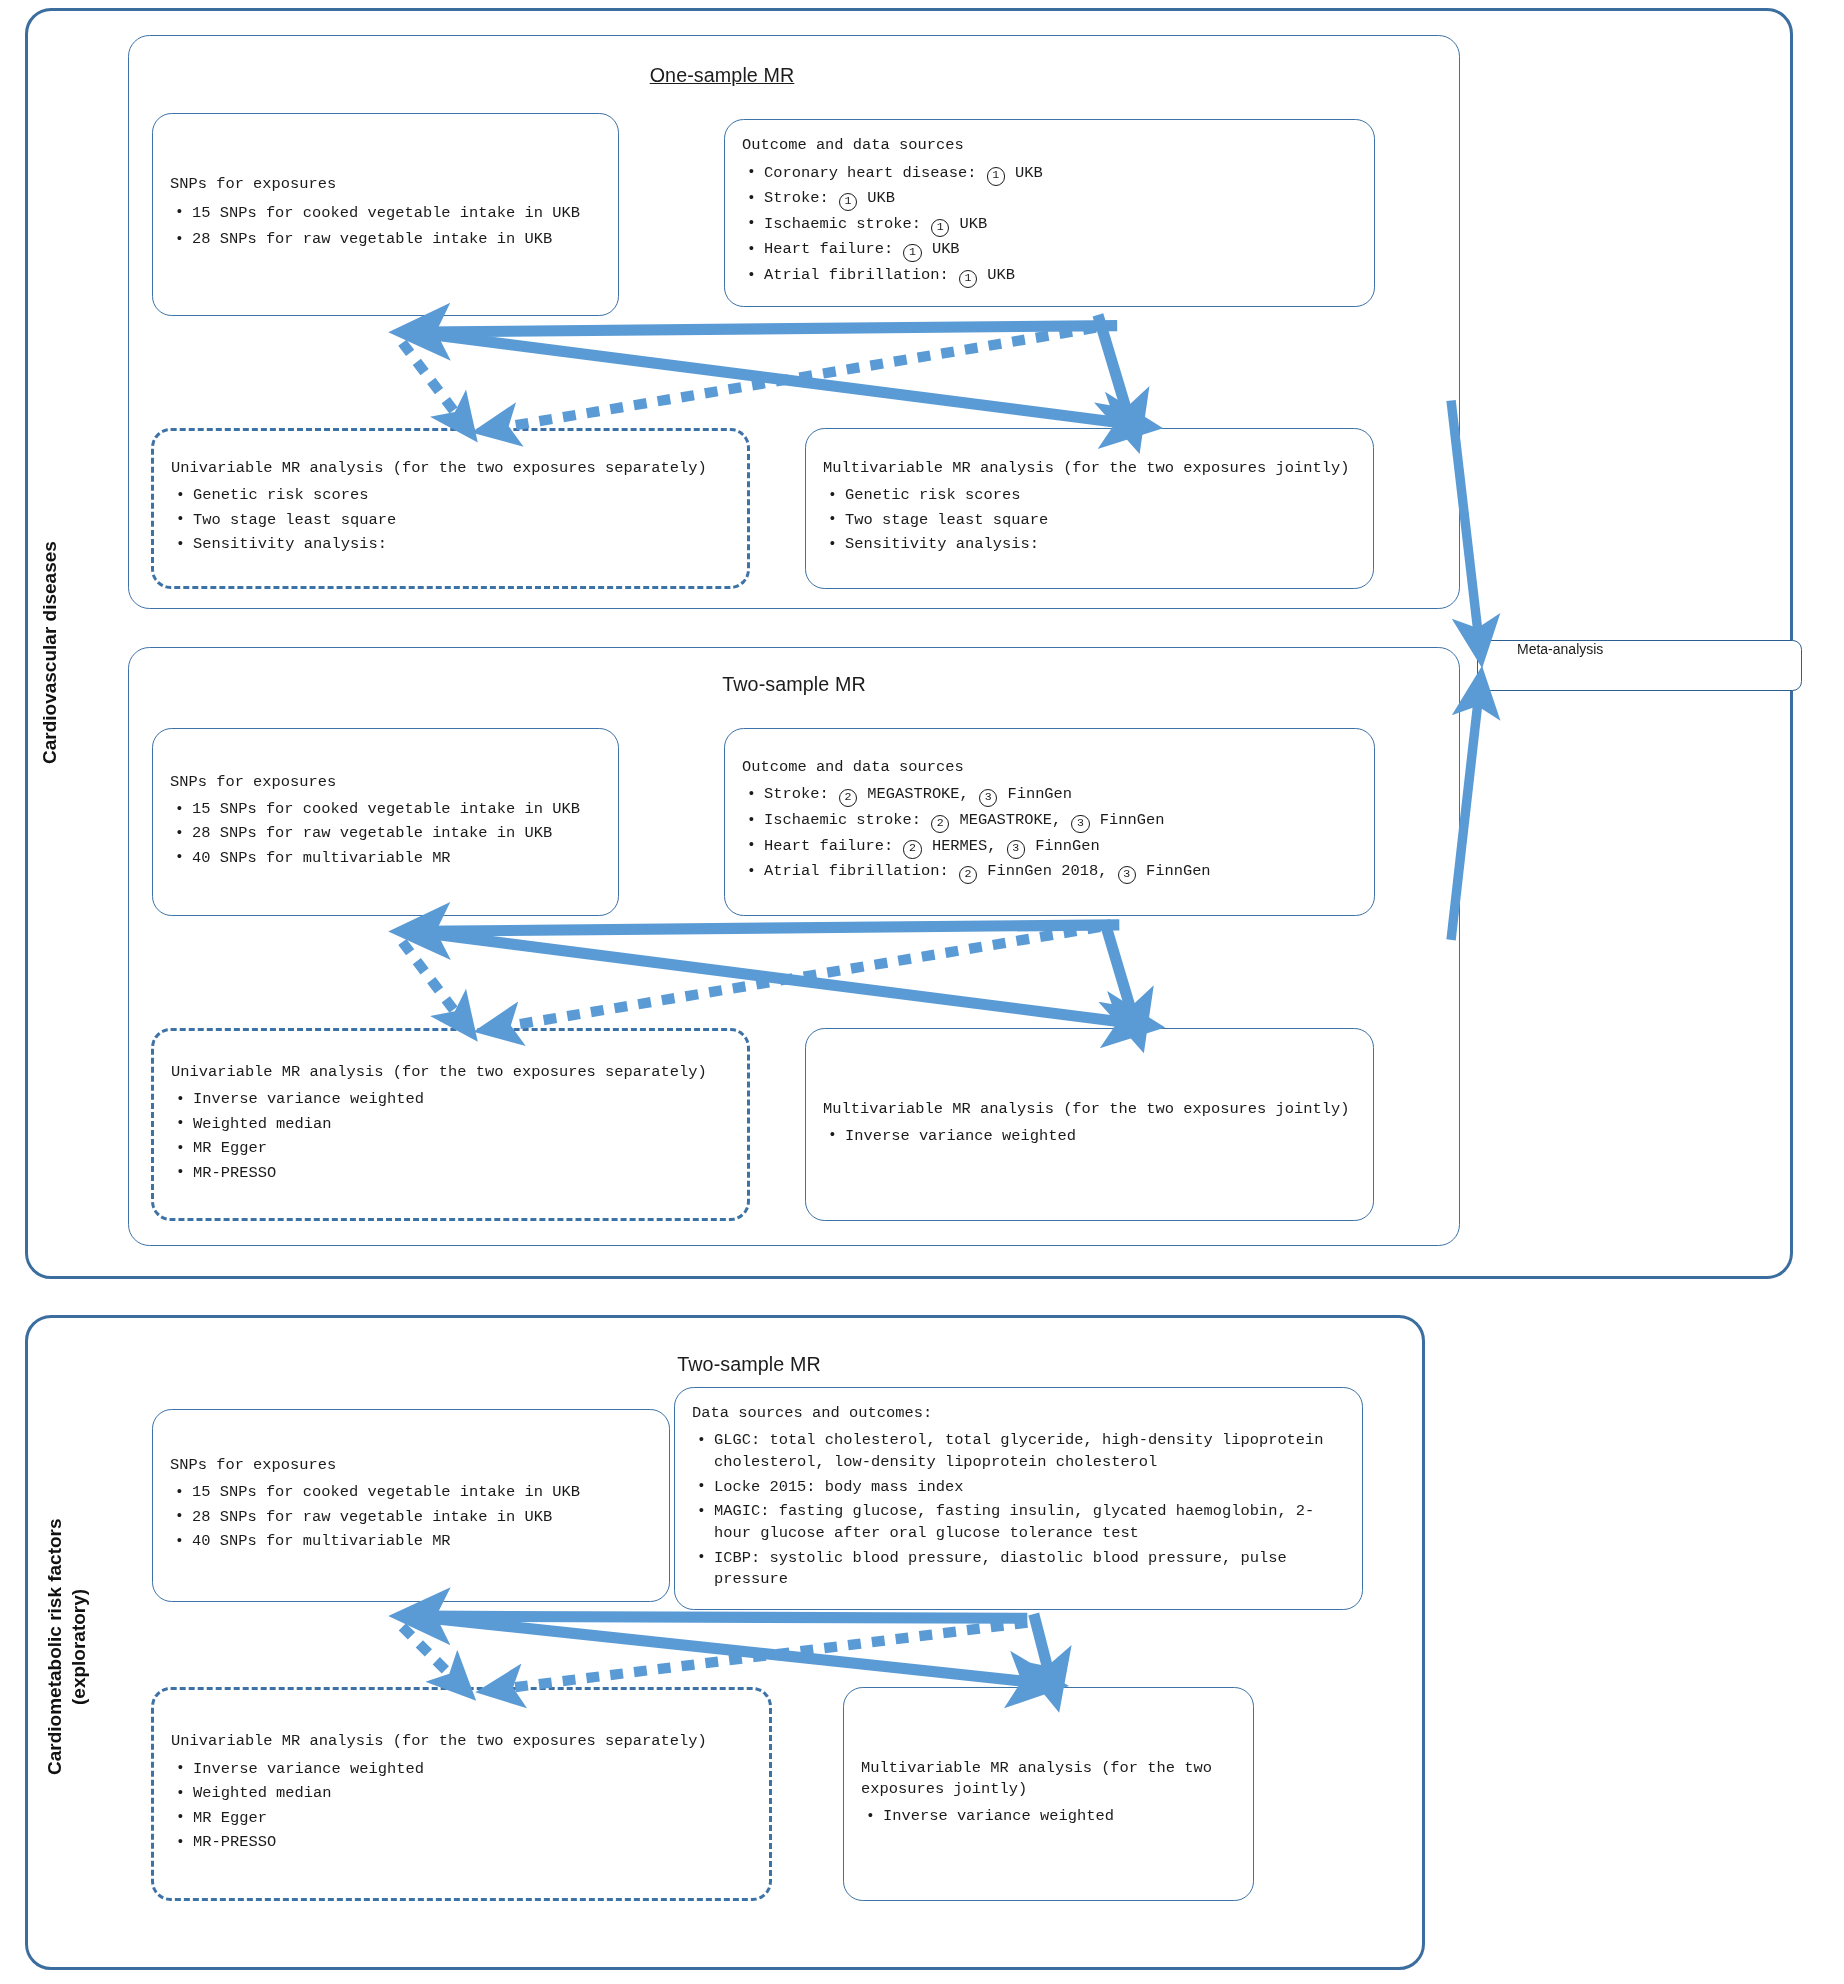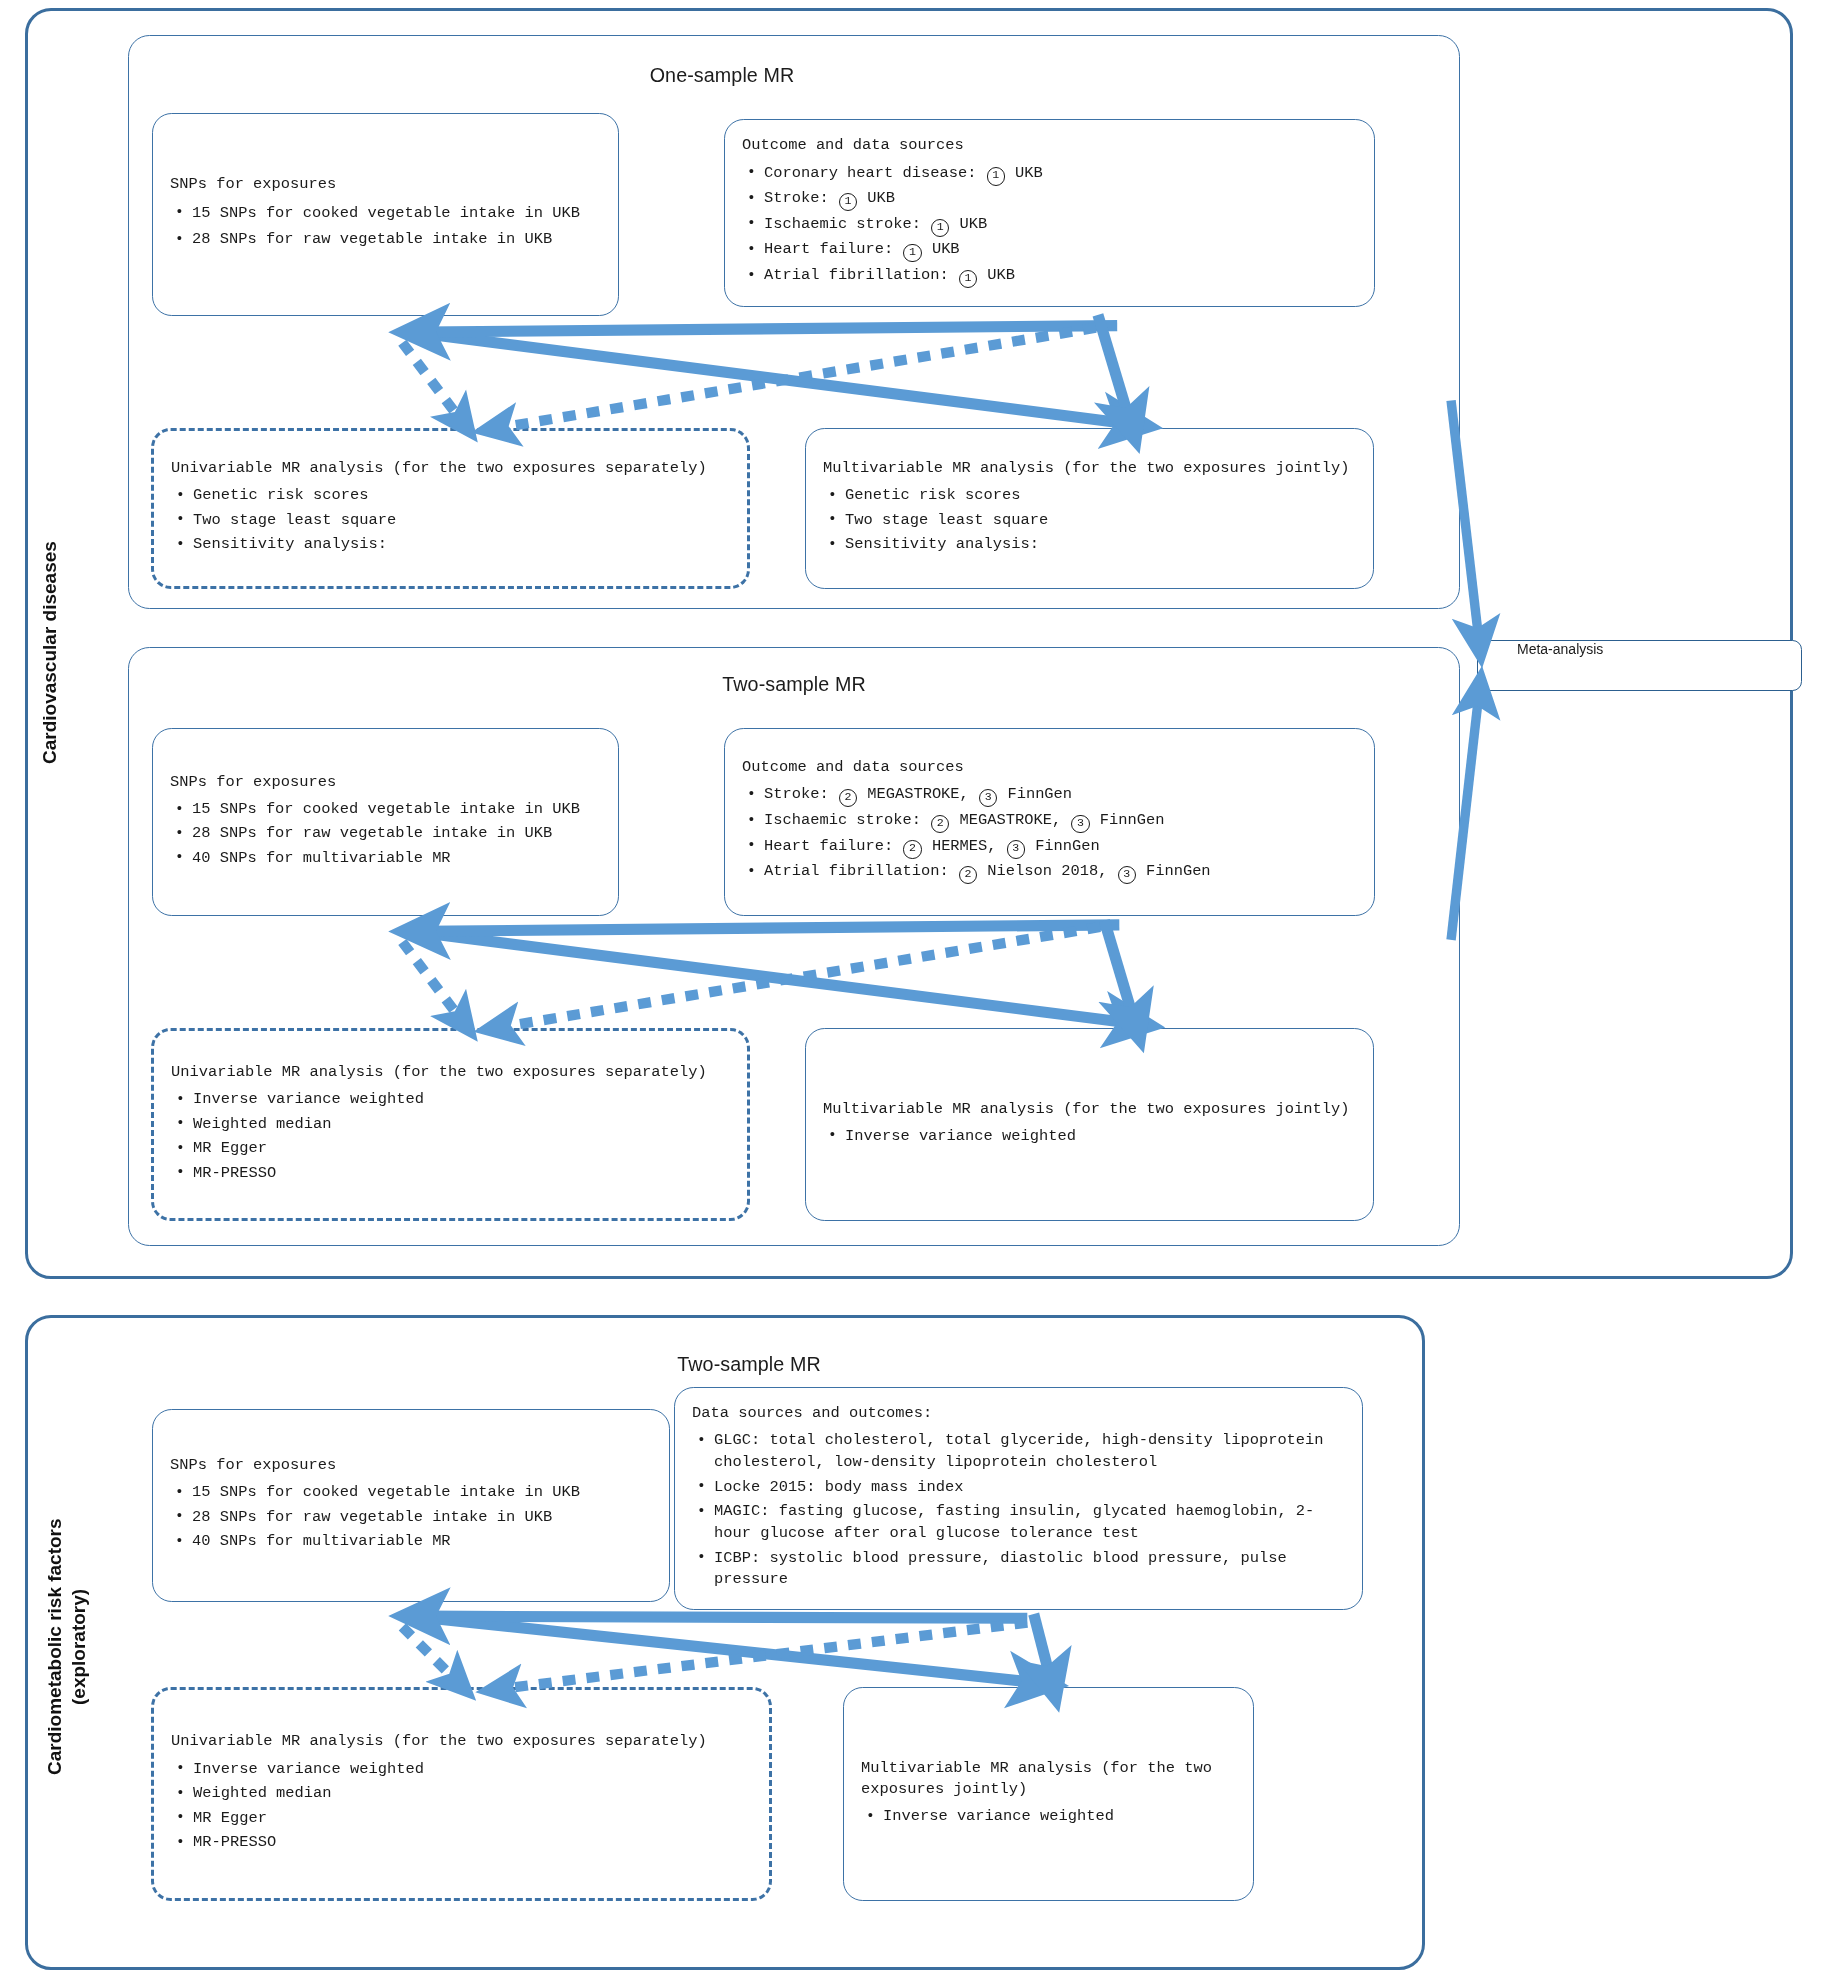--- a/index.html
+++ b/index.html
@@ -122,21 +122,21 @@
 </head>
 <body>
 
 <div id="canvas">
 
   <div class="outer-frame" style="left:25px; top:7.7px; width:1768px; height:1271px;"></div>
 
   <div class="side-label" style="left:38px; top:385px; width:30px; height:535px;">Cardiovascular diseases</div>
 
   <div class="group-frame" style="left:128px; top:35px; width:1332px; height:574px;"></div>
-  <div class="group-title" style="left:128px; top:64px; width:1188px;">One-sample MR</div>
+  <div class="group-title" style="left:128px; top:64px; width:1188px;text-decoration:underline;">One-sample MR</div>
 
   <div class="box" style="left:152px; top:113px; width:467px; height:203px;">
     <div class="bx-head">SNPs for exposures</div>
     <ul class="bx-list">
       <li>15 SNPs for cooked vegetable intake in UKB</li>
       <li>28 SNPs for raw vegetable intake in UKB</li>
     </ul>
   </div>
 
   <div class="box" style="left:724px; top:119px; width:651px; height:188px; padding-top:11px; padding-bottom:11px;">
@@ -179,21 +179,21 @@
       <li>40 SNPs for multivariable MR</li>
     </ul>
   </div>
 
   <div class="box" style="left:724px; top:728px; width:651px; height:188px; padding-top:11px; padding-bottom:11px;">
     <div class="bx-head">Outcome and data sources</div>
     <ul class="bx-list tight">
       <li><span>Stroke:</span> <span class="circnum">2</span> <span>MEGASTROKE,</span> <span class="circnum">3</span> <span>FinnGen</span></li>
       <li><span>Ischaemic stroke:</span> <span class="circnum">2</span> <span>MEGASTROKE,</span> <span class="circnum">3</span> <span>FinnGen</span></li>
       <li><span>Heart failure:</span> <span class="circnum">2</span> <span>HERMES,</span> <span class="circnum">3</span> <span>FinnGen</span></li>
-      <li><span>Atrial fibrillation:</span> <span class="circnum">2</span> <span>Nielson 2018,</span> <span class="circnum">3</span> <span>FinnGen</span></li>
+      <li><span>Atrial fibrillation:</span> <span class="circnum">2</span> <span>FinnGen 2018,</span> <span class="circnum">3</span> <span>FinnGen</span></li>
     </ul>
   </div>
 
   <div class="box dashed" style="left:151px; top:1028px; width:599px; height:193px;">
     <div class="bx-head">Univariable MR analysis (for the two exposures separately)</div>
     <ul class="bx-list tight">
       <li>Inverse variance weighted</li>
       <li>Weighted median</li>
       <li>MR Egger</li>
       <li>MR-PRESSO</li>

